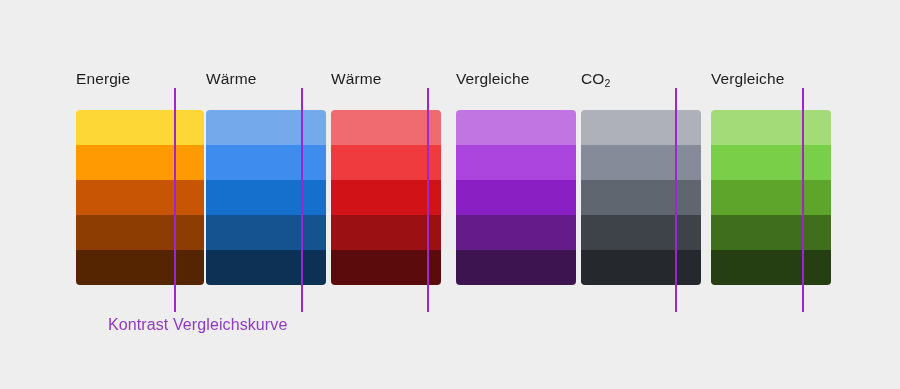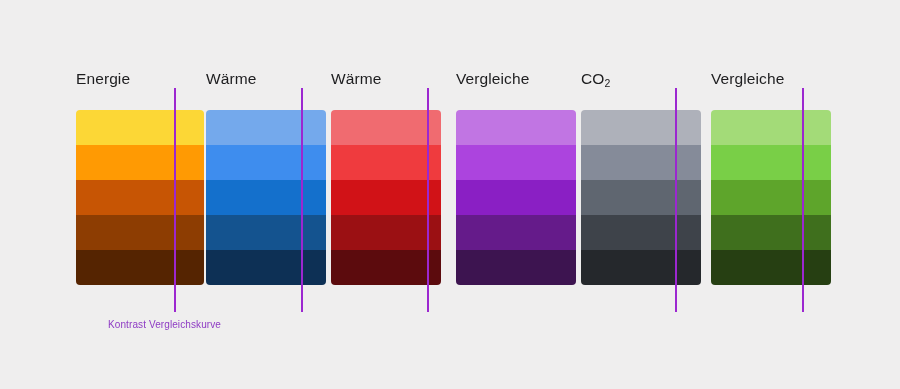--- a/index.html
+++ b/index.html
@@ -57,21 +57,21 @@
     position: absolute;
     width: 2px;
     top: 88px;
     height: 224px;
     background: #9c27d0;
   }
   .caption {
     position: absolute;
     left: 108px;
     top: 318px;
-    font-size: 10px;
+    font-size: 16px;
     line-height: 14px;
     color: #8e3bc4;
     white-space: nowrap;
     letter-spacing: 0.1px;
   }
 </style>
 </head>
 <body>
 
 <div id="stage">

